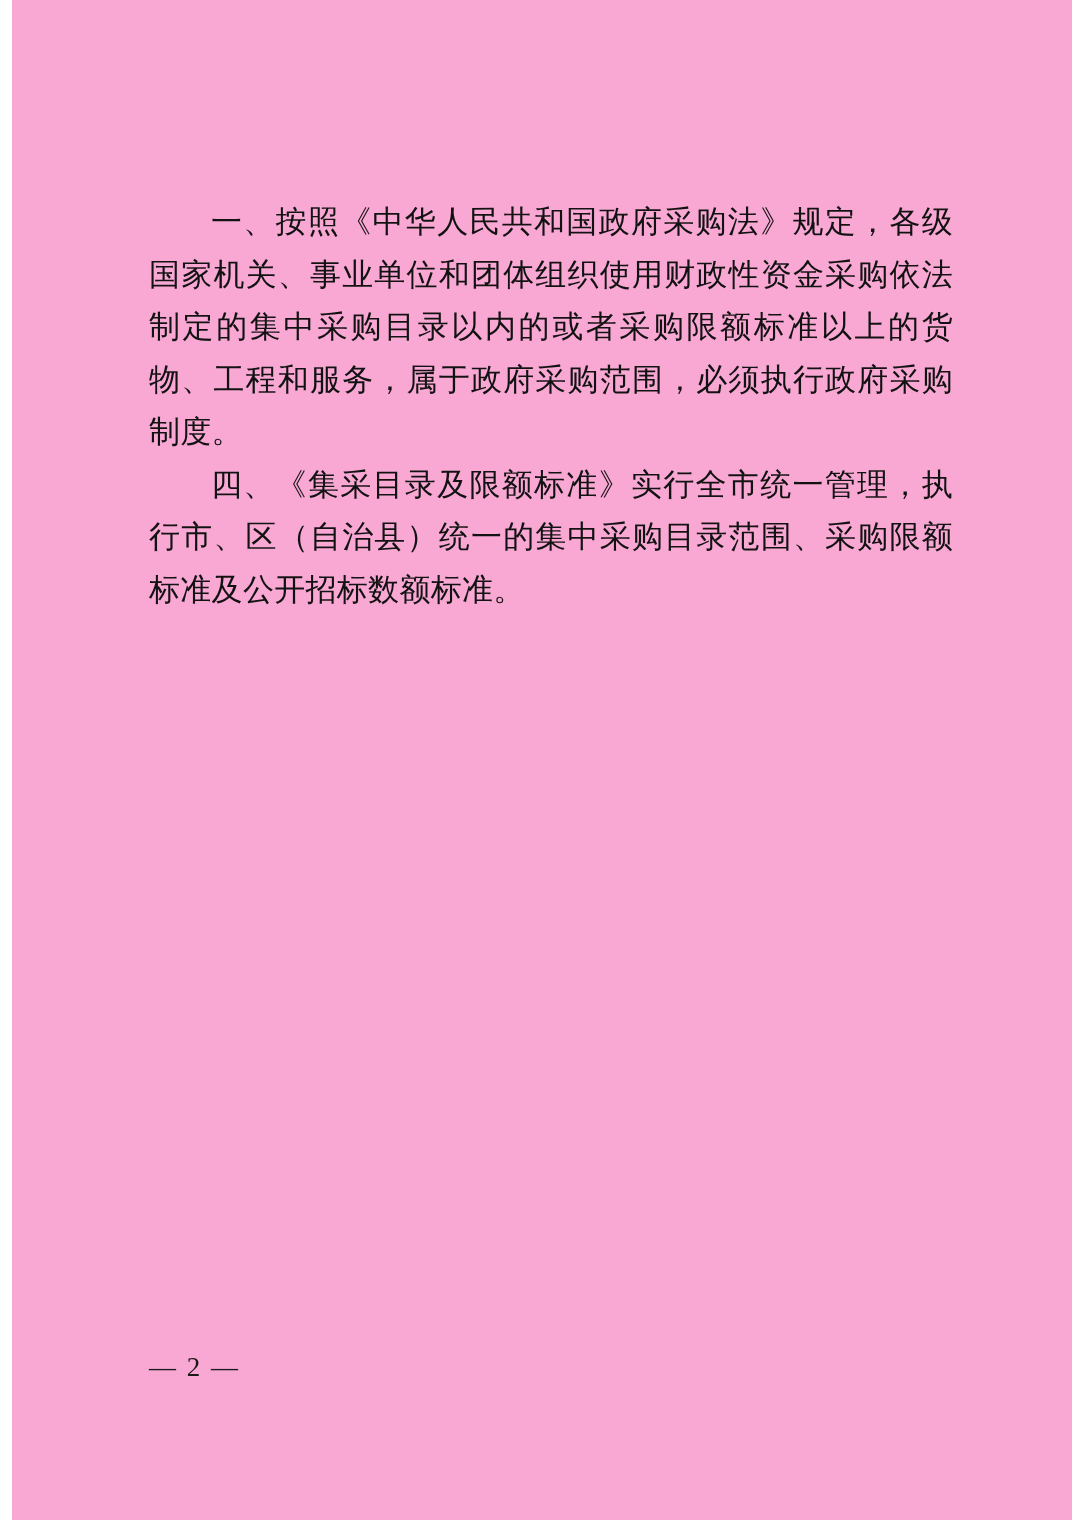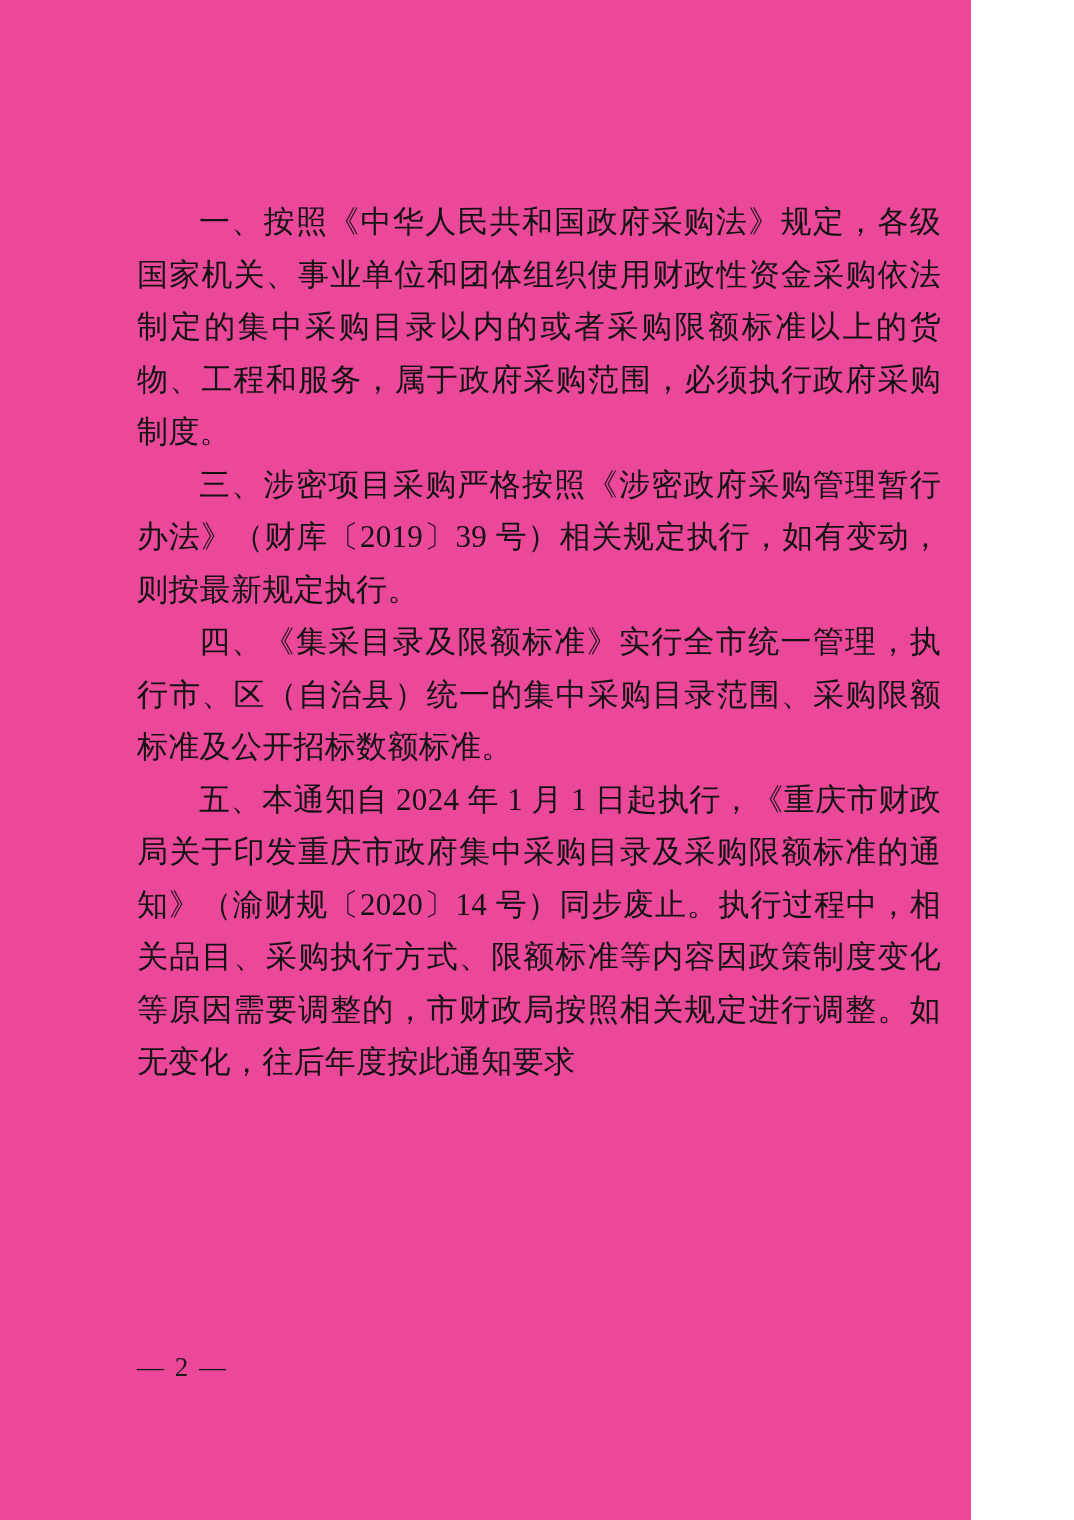--- a/index.html
+++ b/index.html
@@ -2,26 +2,27 @@
 <html><head>
 <meta charset="utf-8">
 <style>
   html, body {
     margin: 0;
     padding: 0;
     background: #ffffff;
   }
   .page {
     position: relative;
-    width: 971px;
+    width: 1060px;
     height: 1520px;
-    background: #ec4899;
+    background: #f9a8d4;
     overflow: hidden;
     font-family: "Liberation Serif", "DejaVu Serif", serif;
     color: #121212;
+    margin-left: 12px;
   }
   .doc-body {
     position: absolute;
     left: 137px;
     top: 196px;
     width: 804px;
   }
   .para {
     margin: 0;
     font-size: 31px;
@@ -40,18 +41,16 @@
     letter-spacing: 2px;
     color: #1a1a1a;
   }
 </style>
 </head>
 <body>
 
 <div class="page">
   <div class="doc-body">
     <p class="para">一、按照《中华人民共和国政府采购法》规定，各级国家机关、事业单位和团体组织使用财政性资金采购依法制定的集中采购目录以内的或者采购限额标准以上的货物、工程和服务，属于政府采购范围，必须执行政府采购制度。</p>
-    <p class="para">三、涉密项目采购严格按照《涉密政府采购管理暂行办法》（财库〔2019〕39 号）相关规定执行，如有变动，则按最新规定执行。</p>
     <p class="para">四、《集采目录及限额标准》实行全市统一管理，执行市、区（自治县）统一的集中采购目录范围、采购限额标准及公开招标数额标准。</p>
-    <p class="para">五、本通知自 2024 年 1 月 1 日起执行，《重庆市财政局关于印发重庆市政府集中采购目录及采购限额标准的通知》（渝财规〔2020〕14 号）同步废止。执行过程中，相关品目、采购执行方式、限额标准等内容因政策制度变化等原因需要调整的，市财政局按照相关规定进行调整。如无变化，往后年度按此通知要求</p>
   </div>
   <div class="page-footer">— 2 —</div>
 </div>
 
 </body></html>

